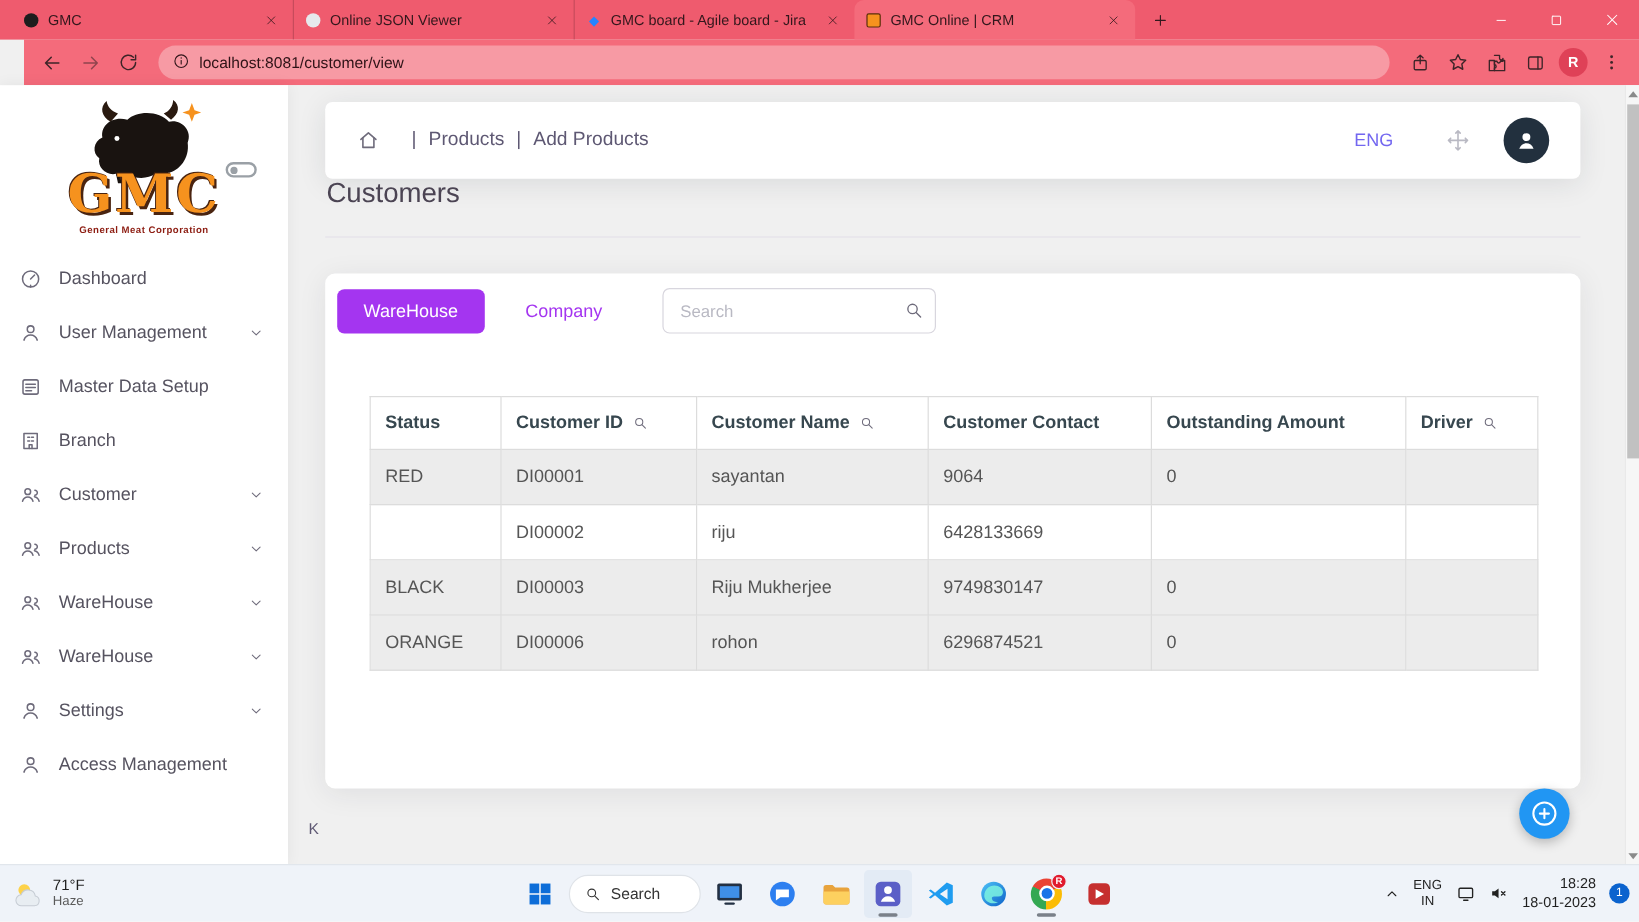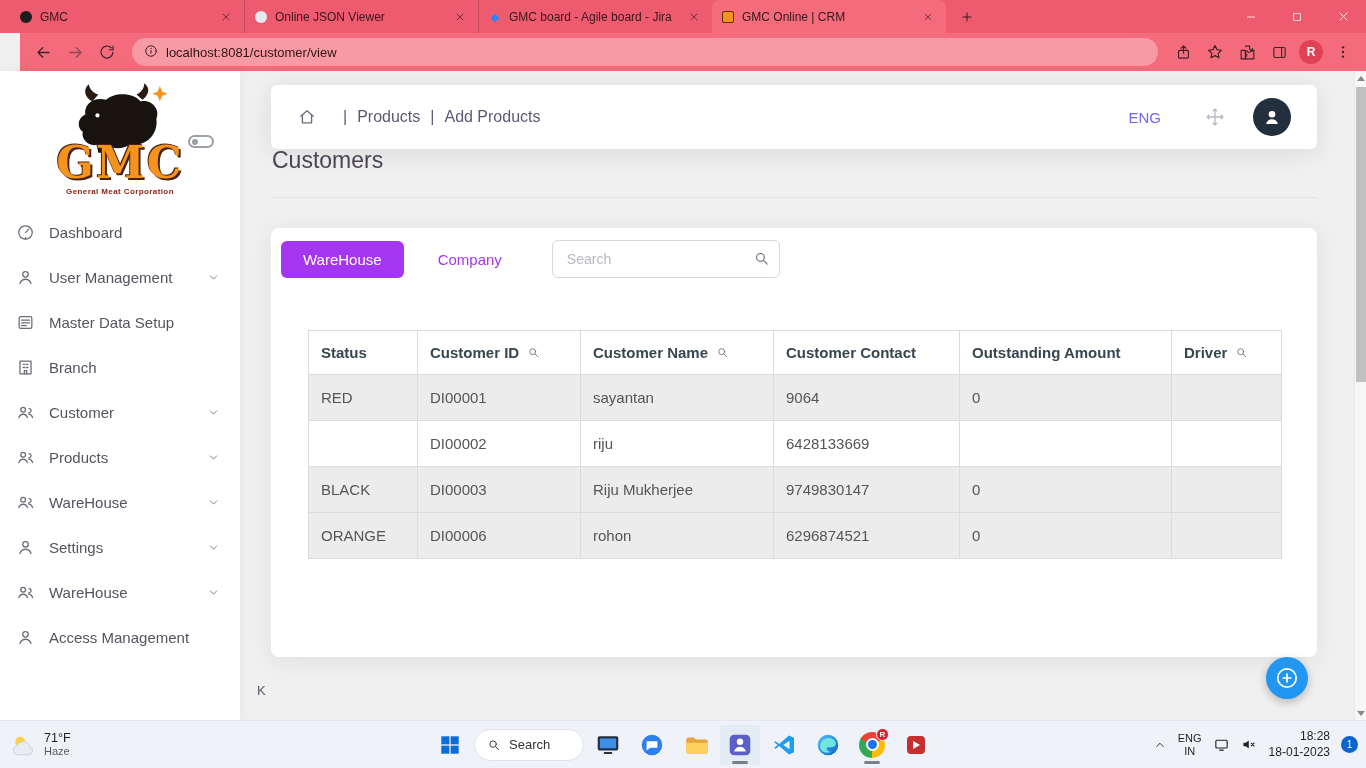--- a/index.html
+++ b/index.html
@@ -341,39 +341,39 @@
           <span data-interactable="false">WareHouse</span>
           <span class="nav-chevron" data-interactable="false">
               <svg class="st" width="13" height="13" viewBox="0 0 24 24">
                 <path d="M6 9l6 6 6-6"></path>
               </svg>
             </span>
         </div>
         <div class="nav-item" data-interactable="true">
           <span class="nav-icon" data-interactable="false">
               <svg class="st" width="19" height="19" viewBox="0 0 24 24">
-                <circle cx="12" cy="8" r="3.5"></circle>
-                <path d="M5 19.5c1.3-3.6 3.9-5.3 7-5.3s5.7 1.7 7 5.3"></path>
-              </svg>
-            </span>
-          <span data-interactable="false">Settings</span>
+                <circle cx="9" cy="8.5" r="3"></circle>
+                <path d="M3.5 18.5c1-2.9 3-4.3 5.5-4.3s4.5 1.4 5.5 4.3M16.5 7a2.6 2.6 0 1 1-.1 5.2M16 13.8c2.3.3 4 1.7 5 4.7"></path>
+              </svg>
+            </span>
+          <span data-interactable="false">WareHouse</span>
           <span class="nav-chevron" data-interactable="false">
               <svg class="st" width="13" height="13" viewBox="0 0 24 24">
                 <path d="M6 9l6 6 6-6"></path>
               </svg>
             </span>
         </div>
         <div class="nav-item" data-interactable="true">
           <span class="nav-icon" data-interactable="false">
               <svg class="st" width="19" height="19" viewBox="0 0 24 24">
-                <circle cx="9" cy="8.5" r="3"></circle>
-                <path d="M3.5 18.5c1-2.9 3-4.3 5.5-4.3s4.5 1.4 5.5 4.3M16.5 7a2.6 2.6 0 1 1-.1 5.2M16 13.8c2.3.3 4 1.7 5 4.7"></path>
-              </svg>
-            </span>
-          <span data-interactable="false">WareHouse</span>
+                <circle cx="12" cy="8" r="3.5"></circle>
+                <path d="M5 19.5c1.3-3.6 3.9-5.3 7-5.3s5.7 1.7 7 5.3"></path>
+              </svg>
+            </span>
+          <span data-interactable="false">Settings</span>
           <span class="nav-chevron" data-interactable="false">
               <svg class="st" width="13" height="13" viewBox="0 0 24 24">
                 <path d="M6 9l6 6 6-6"></path>
               </svg>
             </span>
         </div>
         <div class="nav-item" data-interactable="true">
           <span class="nav-icon" data-interactable="false">
               <svg class="st" width="19" height="19" viewBox="0 0 24 24">
                 <circle cx="12" cy="8" r="3.5"></circle>

